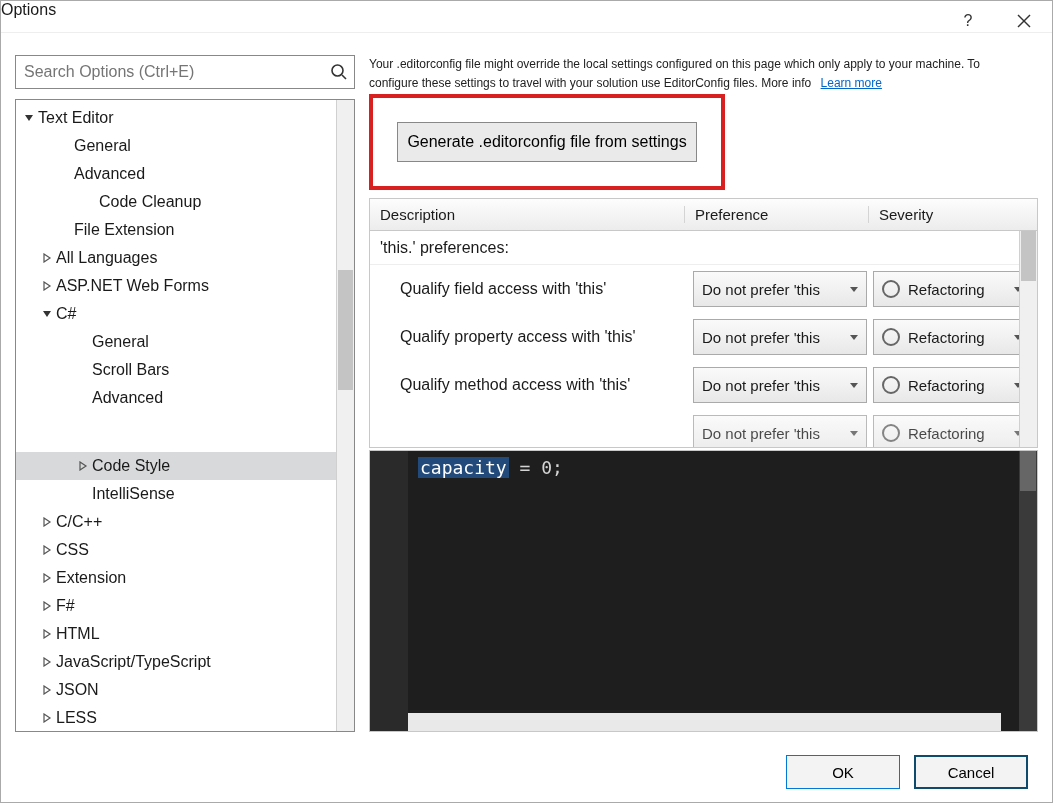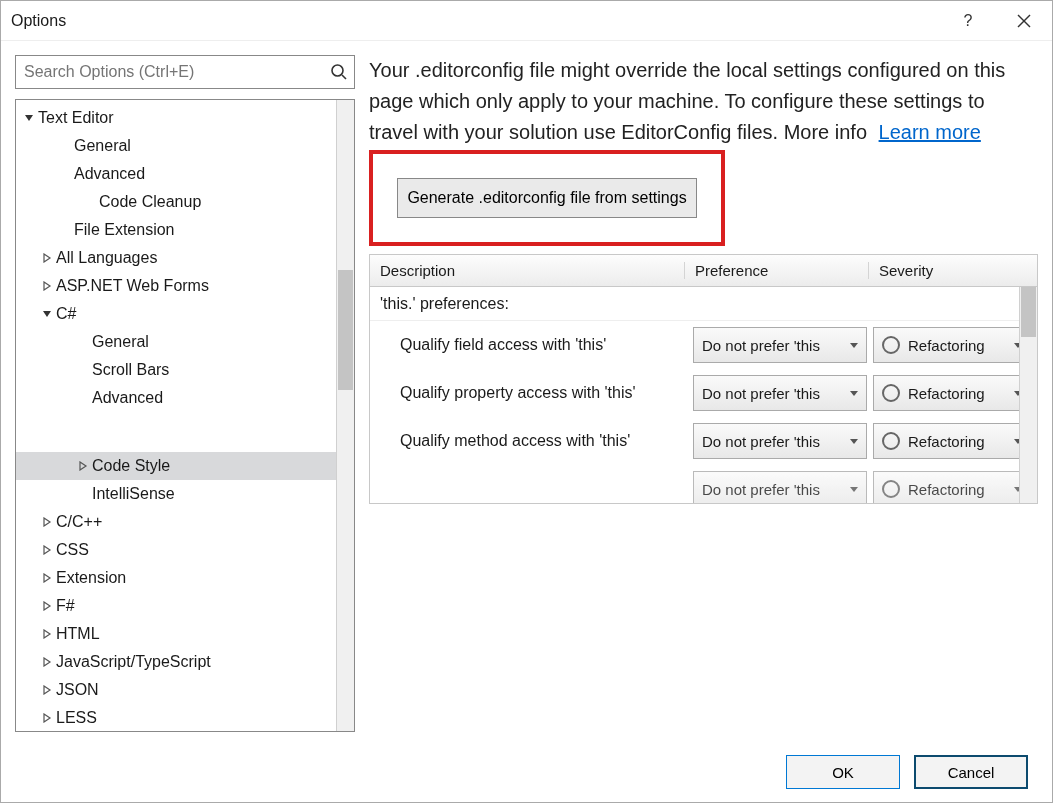--- a/index.html
+++ b/index.html
@@ -11,23 +11,22 @@
     background: #fff;
     width: 1053px;
     height: 803px;
     overflow: hidden;
     border: 1px solid #aaa;
     position: relative;
   }
   
   .titlebar {
     display: flex;
-    align-items: center;
-    height: 40px;
-    padding-left: 10px;
+    align-items: flex-start;
+    height: 32px;
     border-bottom: 1px solid #eee;
   }
   .titlebar .title { flex: 1; font-size: 16px; }
   .titlebar .tbtn {
     width: 56px; height: 40px;
     display: flex; align-items: center; justify-content: center;
     font-size: 16px; color:#333;
   }
   .titlebar .tbtn svg { stroke:#333; }
   
@@ -97,21 +96,21 @@
     background:#c4c4c4;
   }
 
   
   .rightpanel {
     flex: 1;
     display:flex; flex-direction:column;
     min-width:0;
   }
   .notice {
-    font-size:20px; line-height:1.55;
+    font-size:12px; line-height:1.55;
     color:#222;
     padding-right:8px;
   }
   .notice a { color:#0066cc; text-decoration:underline; margin-left:6px; }
   .genbtn-wrap{
     border:4px solid #d92020;
     padding:24px;
     width:356px;
     margin-top:2px;
   }
@@ -493,20 +492,30 @@
                 </span>
               </div>
             </div>
           </div>
         <div class="grid-scroll">
           <div class="grid-thumb"></div>
         </div>
       </div>
     </div>
 
+    <div class="codebox">
+      <div class="gutter"></div>
+      <div class="codearea">
+        <span class="hlword">capacity</span><span> = 0;</span>
+        <div class="code-hscroll"></div>
+      </div>
+      <div class="code-vscroll">
+        <div class="code-vthumb"></div>
+      </div>
+    </div>
 
   </div>
 </div>
 
 <div class="footer">
   <button class="btn primary">OK</button>
   <button class="btn">Cancel</button>
 </div>
 
 </body></html>

